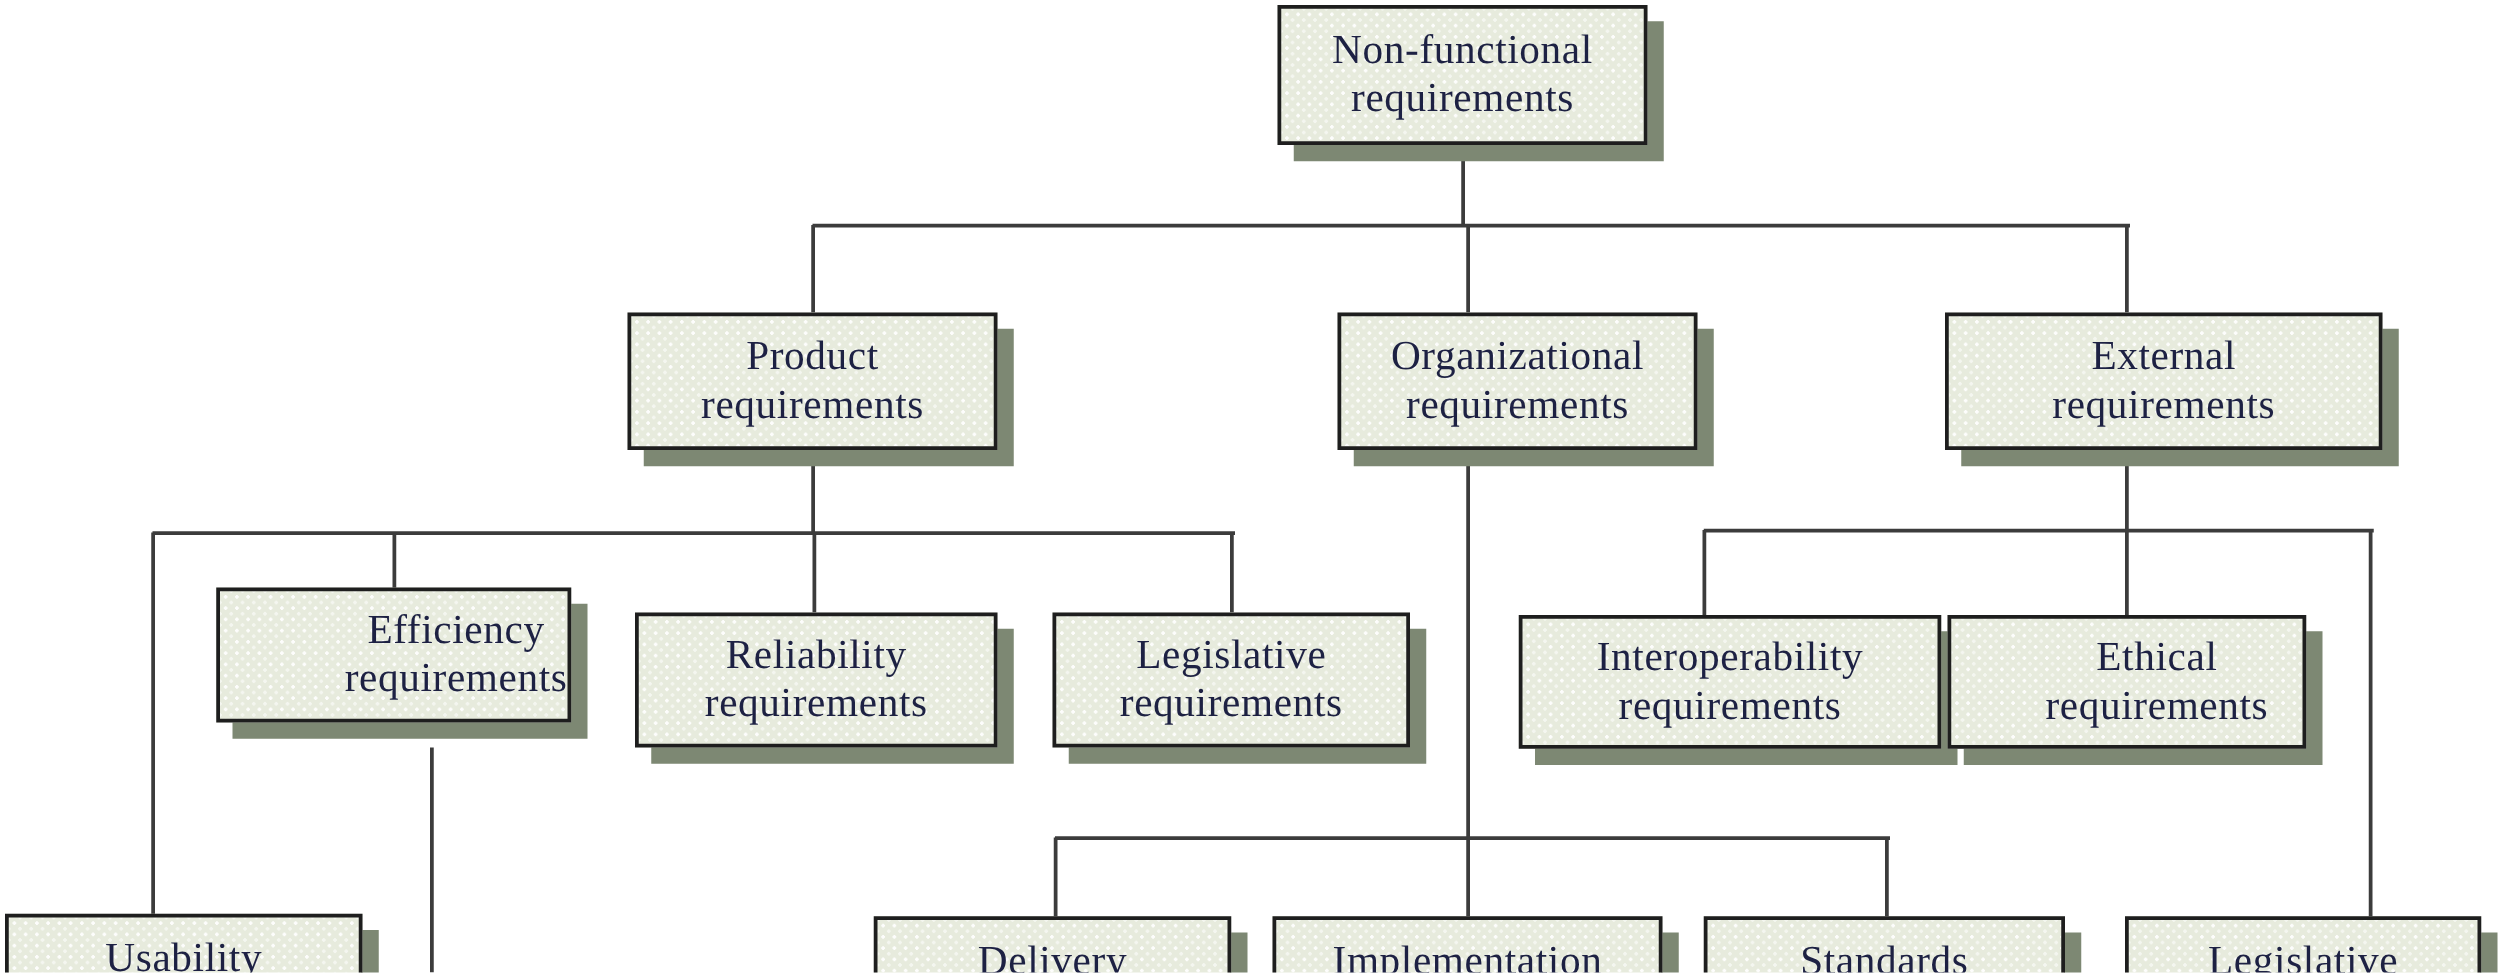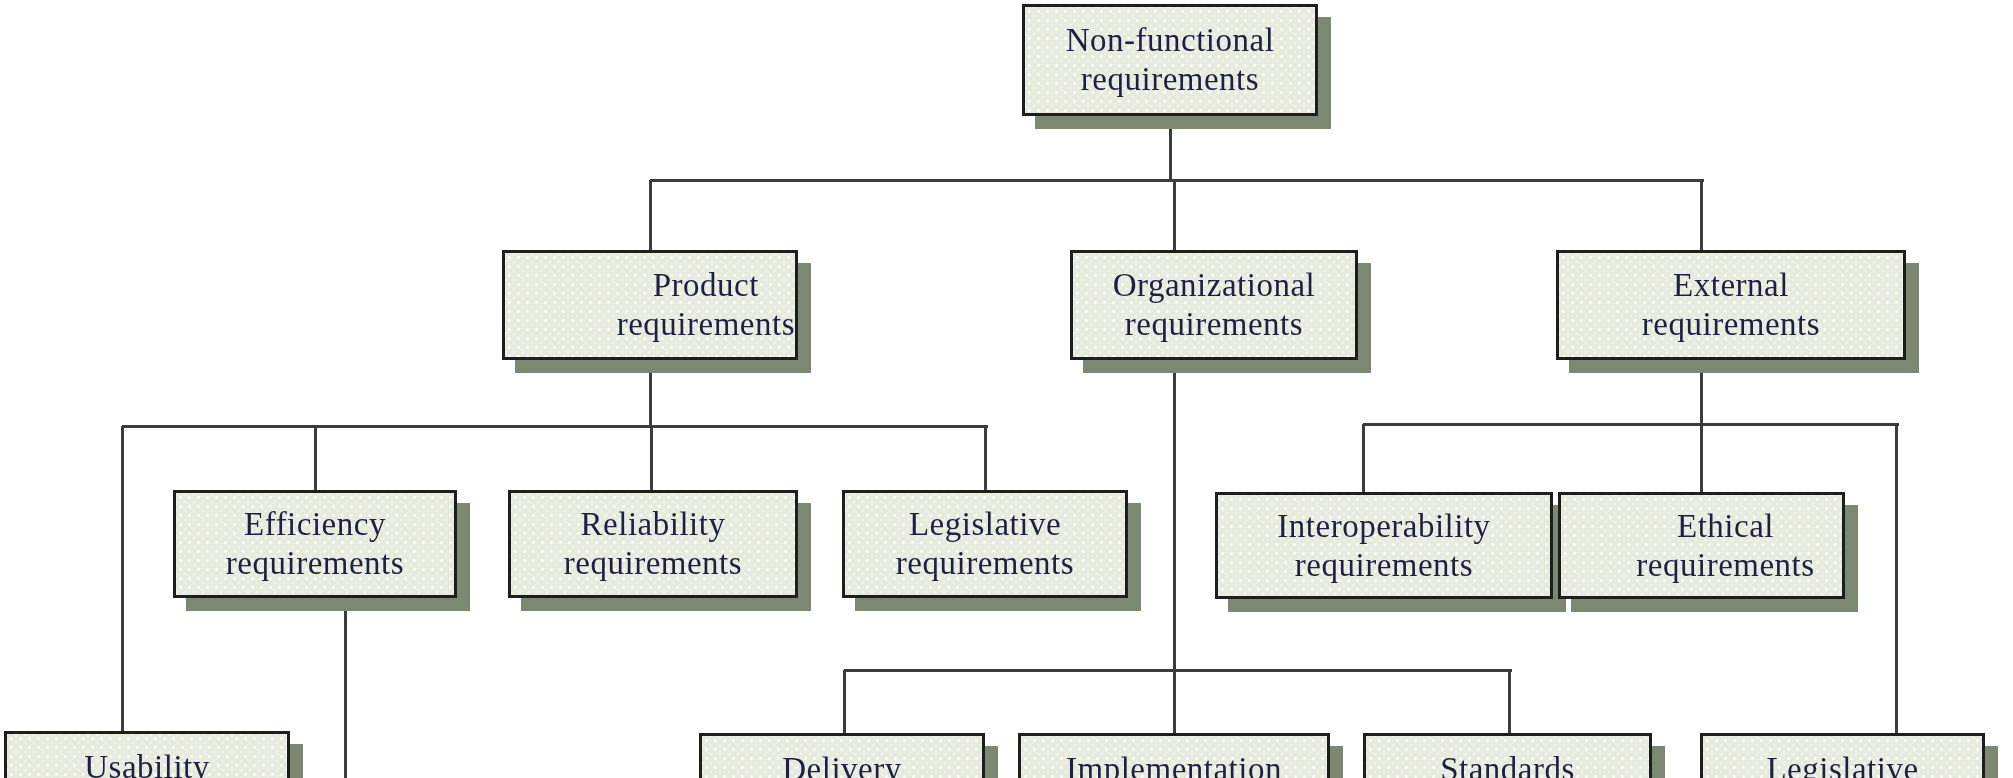--- a/index.html
+++ b/index.html
@@ -76,33 +76,33 @@
     <div class="line" style="left: 1507.5px; top: 670px; width: 3px; height: 64px;"></div>
     <div class="line" style="left: 1699.5px; top: 360px; width: 3px; height: 64px;"></div>
     <div class="line" style="left: 1363px; top: 422.5px; width: 536px; height: 3px;"></div>
     <div class="line" style="left: 1361.5px; top: 424px; width: 3px; height: 68px;"></div>
     <div class="line" style="left: 1699.5px; top: 424px; width: 3px; height: 68px;"></div>
     <div class="line" style="left: 1894.5px; top: 424px; width: 3px; height: 310px;"></div>
     <div class="node" style="left: 1022px; top: 4px; width: 296px; height: 112px;">
       <div class="node-label">Non-functional
 requirements</div>
     </div>
-    <div class="node" style="left: 502px; top: 250px; width: 296px; height: 110px; justify-content: flex-end;">
+    <div class="node" style="left: 502px; top: 250px; width: 296px; height: 110px;">
       <div class="node-label">Product
 requirements</div>
     </div>
     <div class="node" style="left: 1030px; top: 250px; width: 288px; height: 110px; margin-left: 40px;">
       <div class="node-label">Organizational
 requirements</div>
     </div>
     <div class="node" style="left: 1556px; top: 250px; width: 350px; height: 110px;">
       <div class="node-label">External
 requirements</div>
     </div>
-    <div class="node" style="left: 173px; top: 490px; width: 284px; height: 108px;">
+    <div class="node" style="left: 173px; top: 470px; width: 284px; height: 108px; justify-content: flex-end;">
       <div class="node-label">Efficiency
 requirements</div>
     </div>
     <div class="node" style="left: 508px; top: 490px; width: 290px; height: 108px;">
       <div class="node-label">Reliability
 requirements</div>
     </div>
     <div class="node" style="left: 842px; top: 490px; width: 286px; height: 108px;">
       <div class="node-label">Legislative
 requirements</div>

